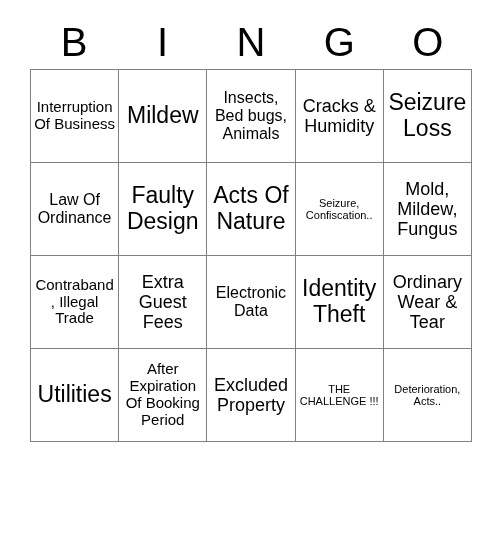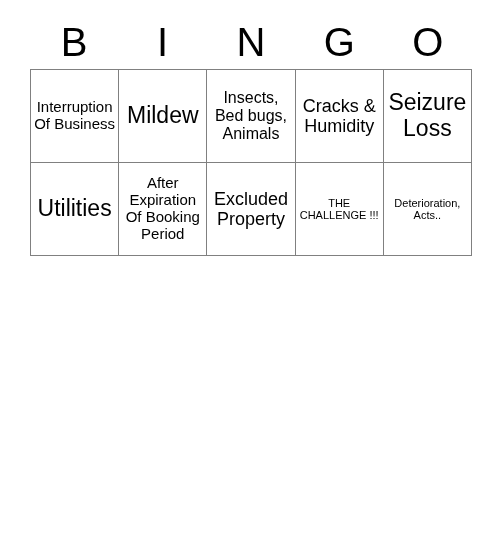--- a/index.html
+++ b/index.html
@@ -83,20 +83,34 @@
   <table class="grid">
     <tbody>
       <tr>
         <td class="fs-s">Interruption Of Business</td>
         <td class="fs-xl">Mildew</td>
         <td class="fs-m">Insects, Bed bugs, Animals</td>
         <td class="fs-l">Cracks &amp; Humidity</td>
         <td class="fs-xl">Seizure Loss</td>
       </tr>
       <tr>
+        <td class="fs-m">Law Of Ordinance</td>
+        <td class="fs-xl">Faulty Design</td>
+        <td class="fs-xl">Acts Of Nature</td>
+        <td class="fs-xs">Seizure, Confiscation..</td>
+        <td class="fs-l">Mold, Mildew, Fungus</td>
+      </tr>
+      <tr>
+        <td class="fs-s">Contraband, Illegal Trade</td>
+        <td class="fs-l">Extra Guest Fees</td>
+        <td class="fs-m">Electronic Data</td>
+        <td class="fs-xl">Identity Theft</td>
+        <td class="fs-l">Ordinary Wear &amp; Tear</td>
+      </tr>
+      <tr>
         <td class="fs-xl">Utilities</td>
         <td class="fs-s">After Expiration Of Booking Period</td>
         <td class="fs-l">Excluded Property</td>
         <td class="fs-xs">THE CHALLENGE !!!</td>
         <td class="fs-xs">Deterioration, Acts..</td>
       </tr>
     </tbody>
   </table>
 
 </div>

